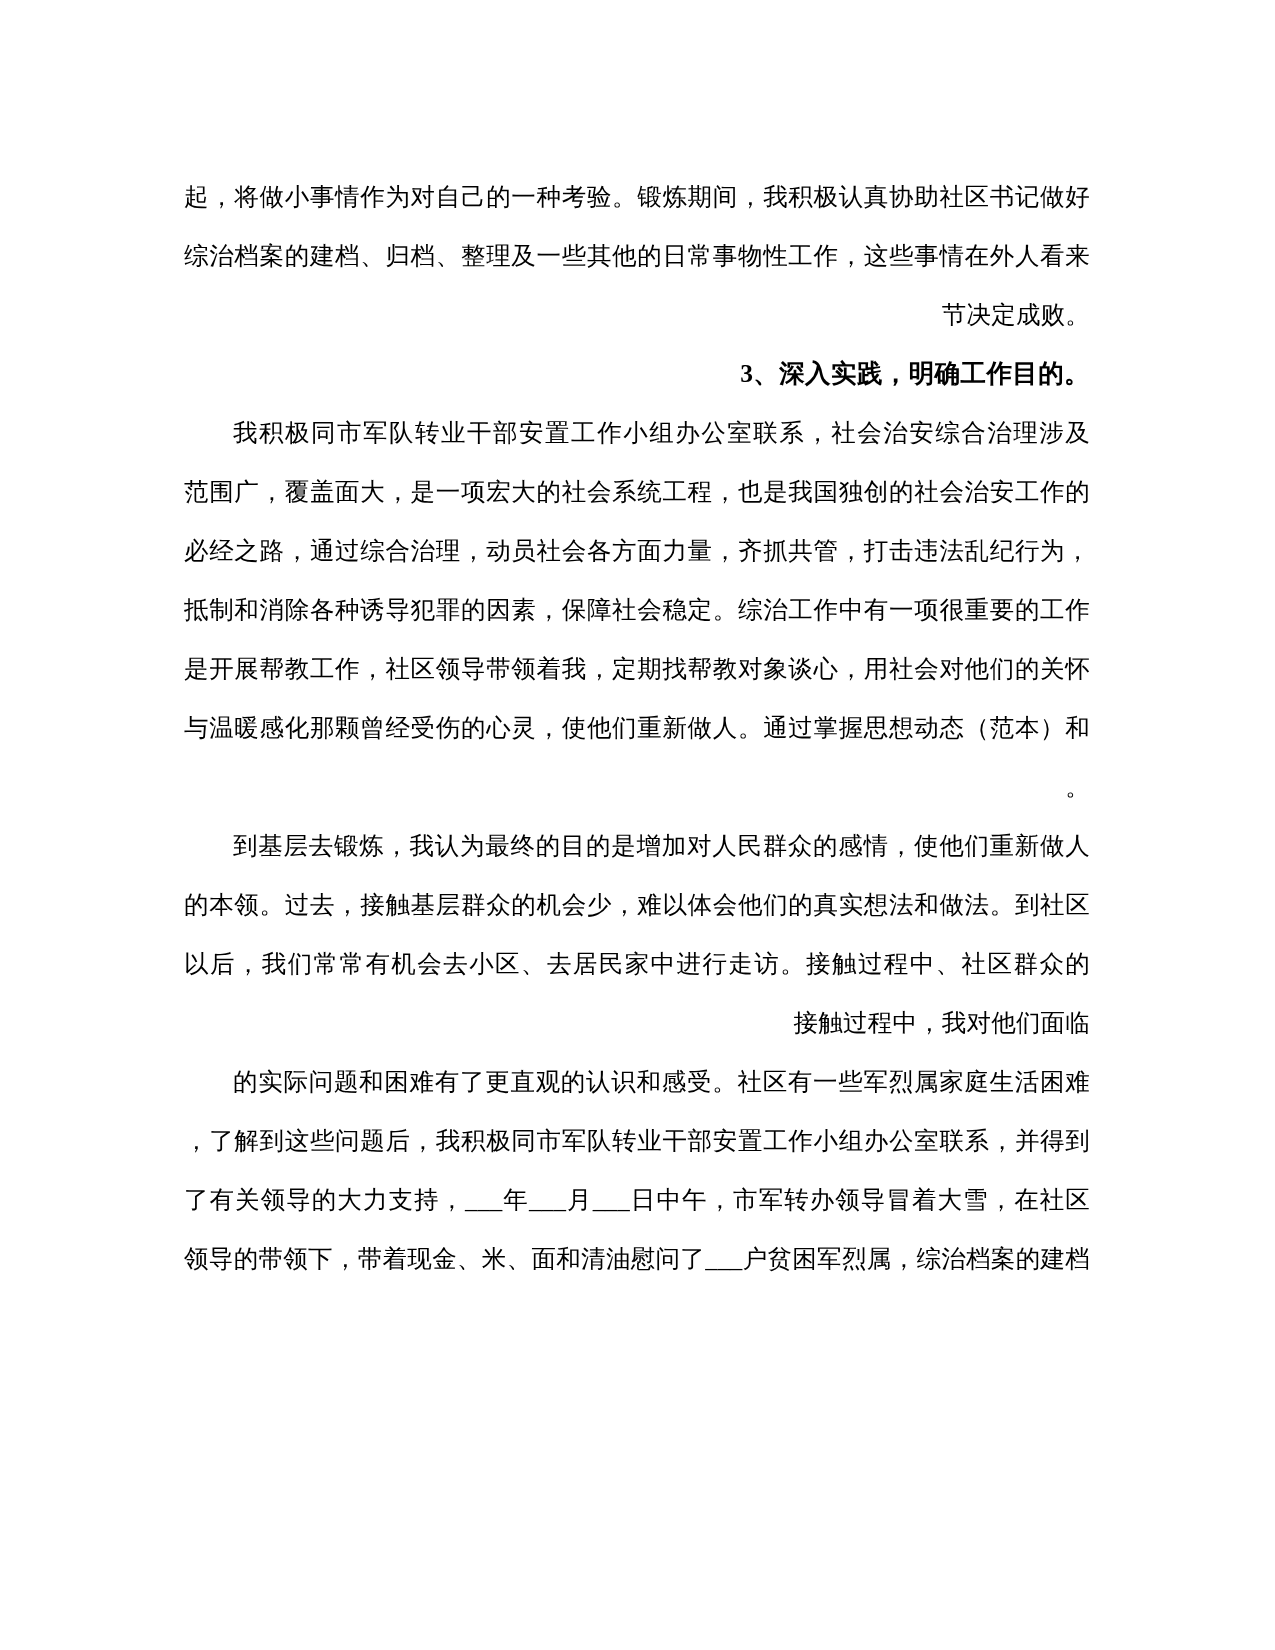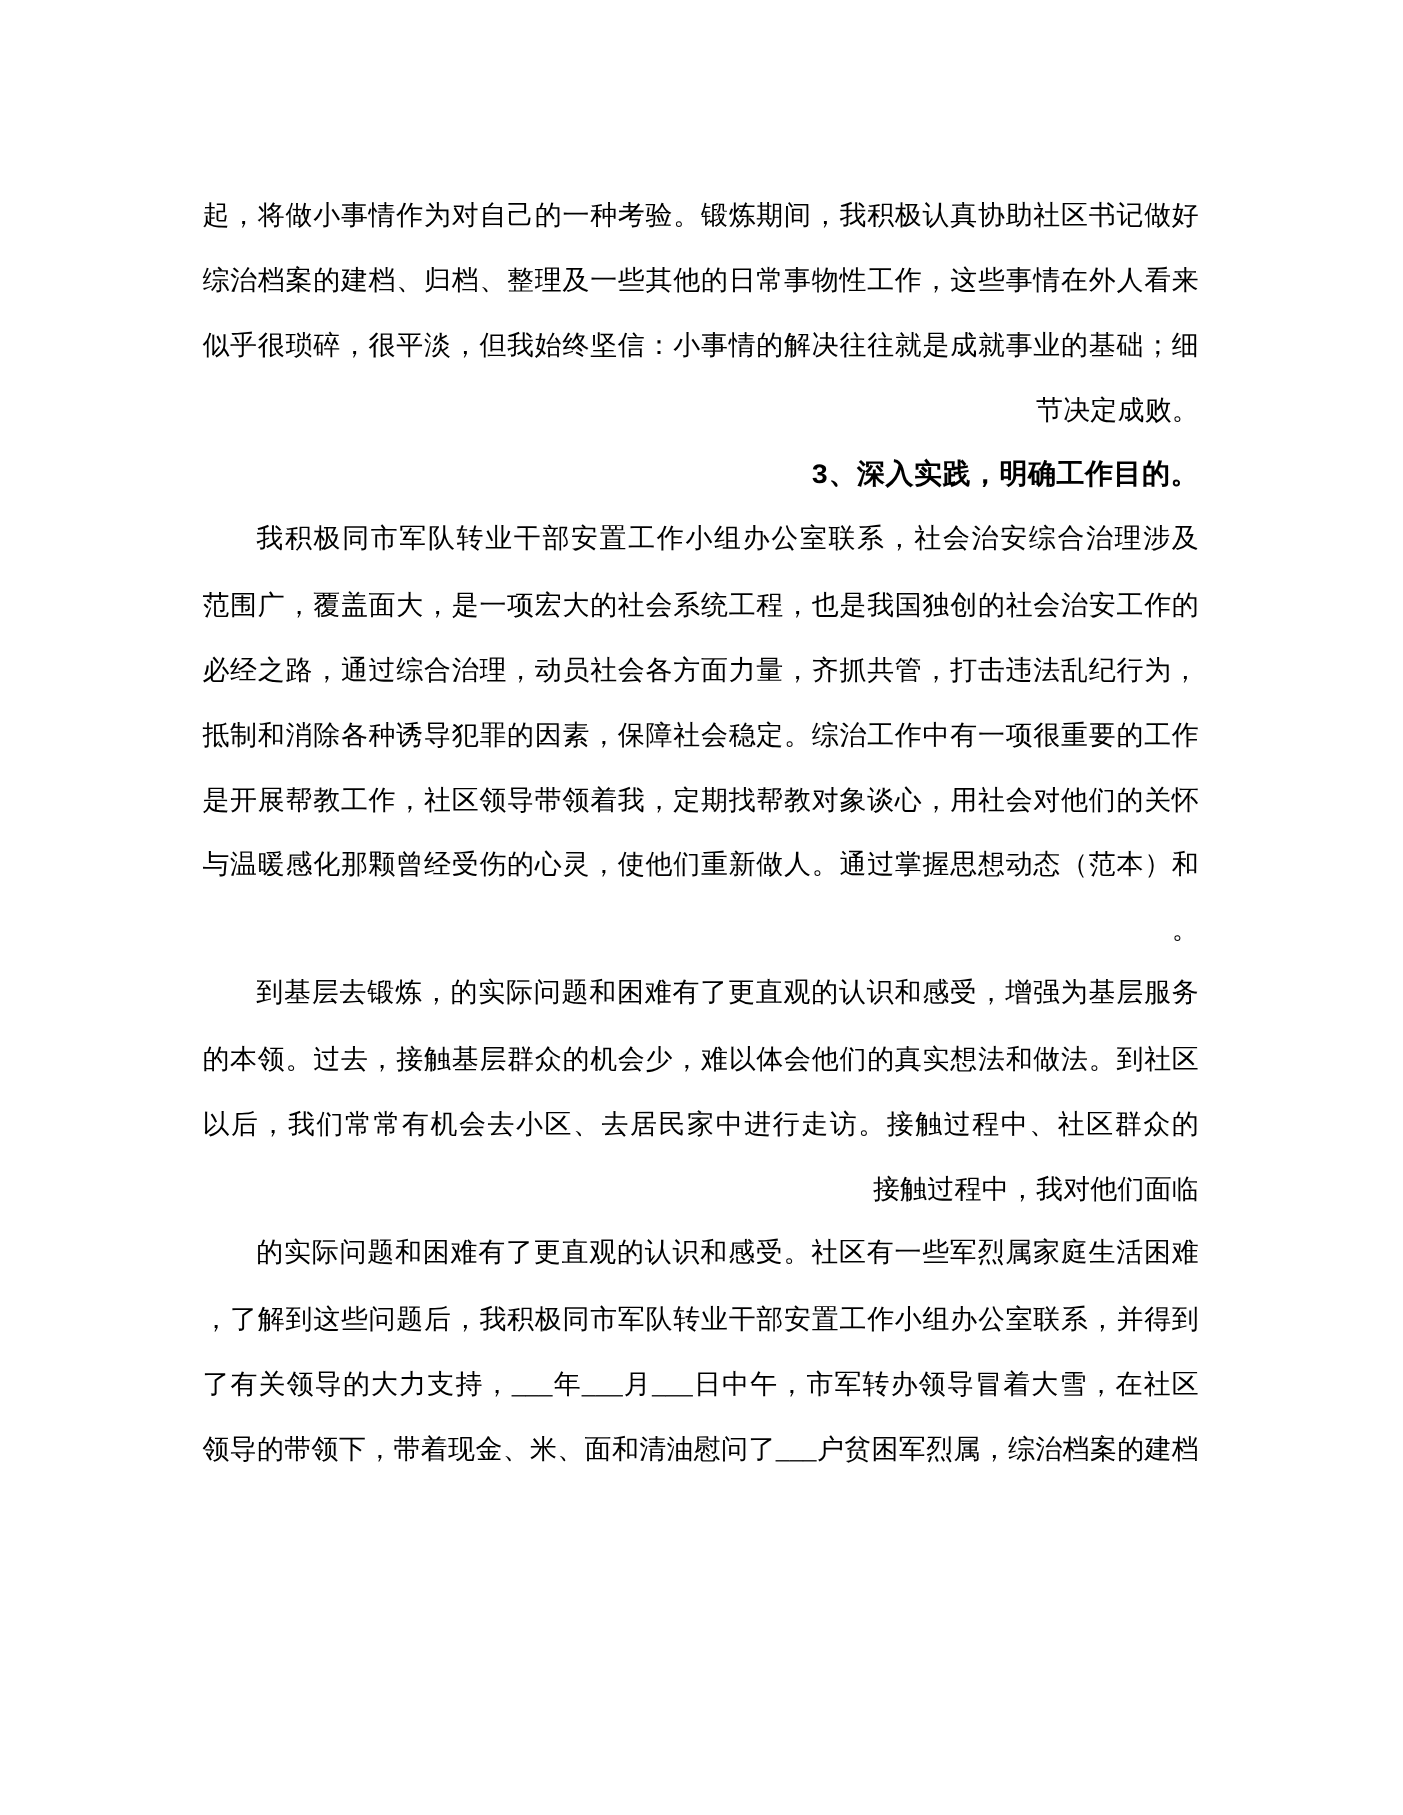--- a/index.html
+++ b/index.html
@@ -38,47 +38,45 @@
     text-align: right;
   }
   
   .j {
     text-align: justify;
     text-align-last: justify;
   }
   
   .ind {
     text-indent: 49px;
-    font-family: Liberation Mono, monospace;
   }
   
   .hd {
     font-weight: 700;
     font-size: 25.5px;
     letter-spacing: 0.4px;
   }
 </style>
 </head>
 <body>
 
 <div class="page">
   <div class="doc-content">
     <div class="line j">起，将做小事情作为对自己的一种考验。锻炼期间，我积极认真协助社区书记做好</div>
     <div class="line j">综治档案的建档、归档、整理及一些其他的日常事物性工作，这些事情在外人看来</div>
-    <div class="line j">似乎很琐碎，很平淡，但我始终坚信：小事情的解决往往就是成就事业的基础；细</div>
     <div class="line">节决定成败。</div>
     <div class="line ind hd">3、深入实践，明确工作目的。</div>
     <div class="line ind j">我积极同市军队转业干部安置工作小组办公室联系，社会治安综合治理涉及</div>
     <div class="line j">范围广，覆盖面大，是一项宏大的社会系统工程，也是我国独创的社会治安工作的</div>
     <div class="line j">必经之路，通过综合治理，动员社会各方面力量，齐抓共管，打击违法乱纪行为，</div>
     <div class="line j">抵制和消除各种诱导犯罪的因素，保障社会稳定。综治工作中有一项很重要的工作</div>
     <div class="line j">是开展帮教工作，社区领导带领着我，定期找帮教对象谈心，用社会对他们的关怀</div>
     <div class="line j">与温暖感化那颗曾经受伤的心灵，使他们重新做人。通过掌握思想动态（范本）和</div>
     <div class="line">。</div>
-    <div class="line ind j">到基层去锻炼，的实际问题和困难有了更直观的认识和感受，增强为基层服务</div>
+    <div class="line ind j">到基层去锻炼，我认为最终的目的是增加对人民群众的感情，使他们重新做人</div>
     <div class="line j">的本领。过去，接触基层群众的机会少，难以体会他们的真实想法和做法。到社区</div>
     <div class="line j">以后，我们常常有机会去小区、去居民家中进行走访。接触过程中、社区群众的</div>
     <div class="line">接触过程中，我对他们面临</div>
     <div class="line ind j">的实际问题和困难有了更直观的认识和感受。社区有一些军烈属家庭生活困难</div>
     <div class="line j">，了解到这些问题后，我积极同市军队转业干部安置工作小组办公室联系，并得到</div>
     <div class="line j">了有关领导的大力支持，___年___月___日中午，市军转办领导冒着大雪，在社区</div>
     <div class="line j">领导的带领下，带着现金、米、面和清油慰问了___户贫困军烈属，综治档案的建档</div>
   </div>
 </div>
 

